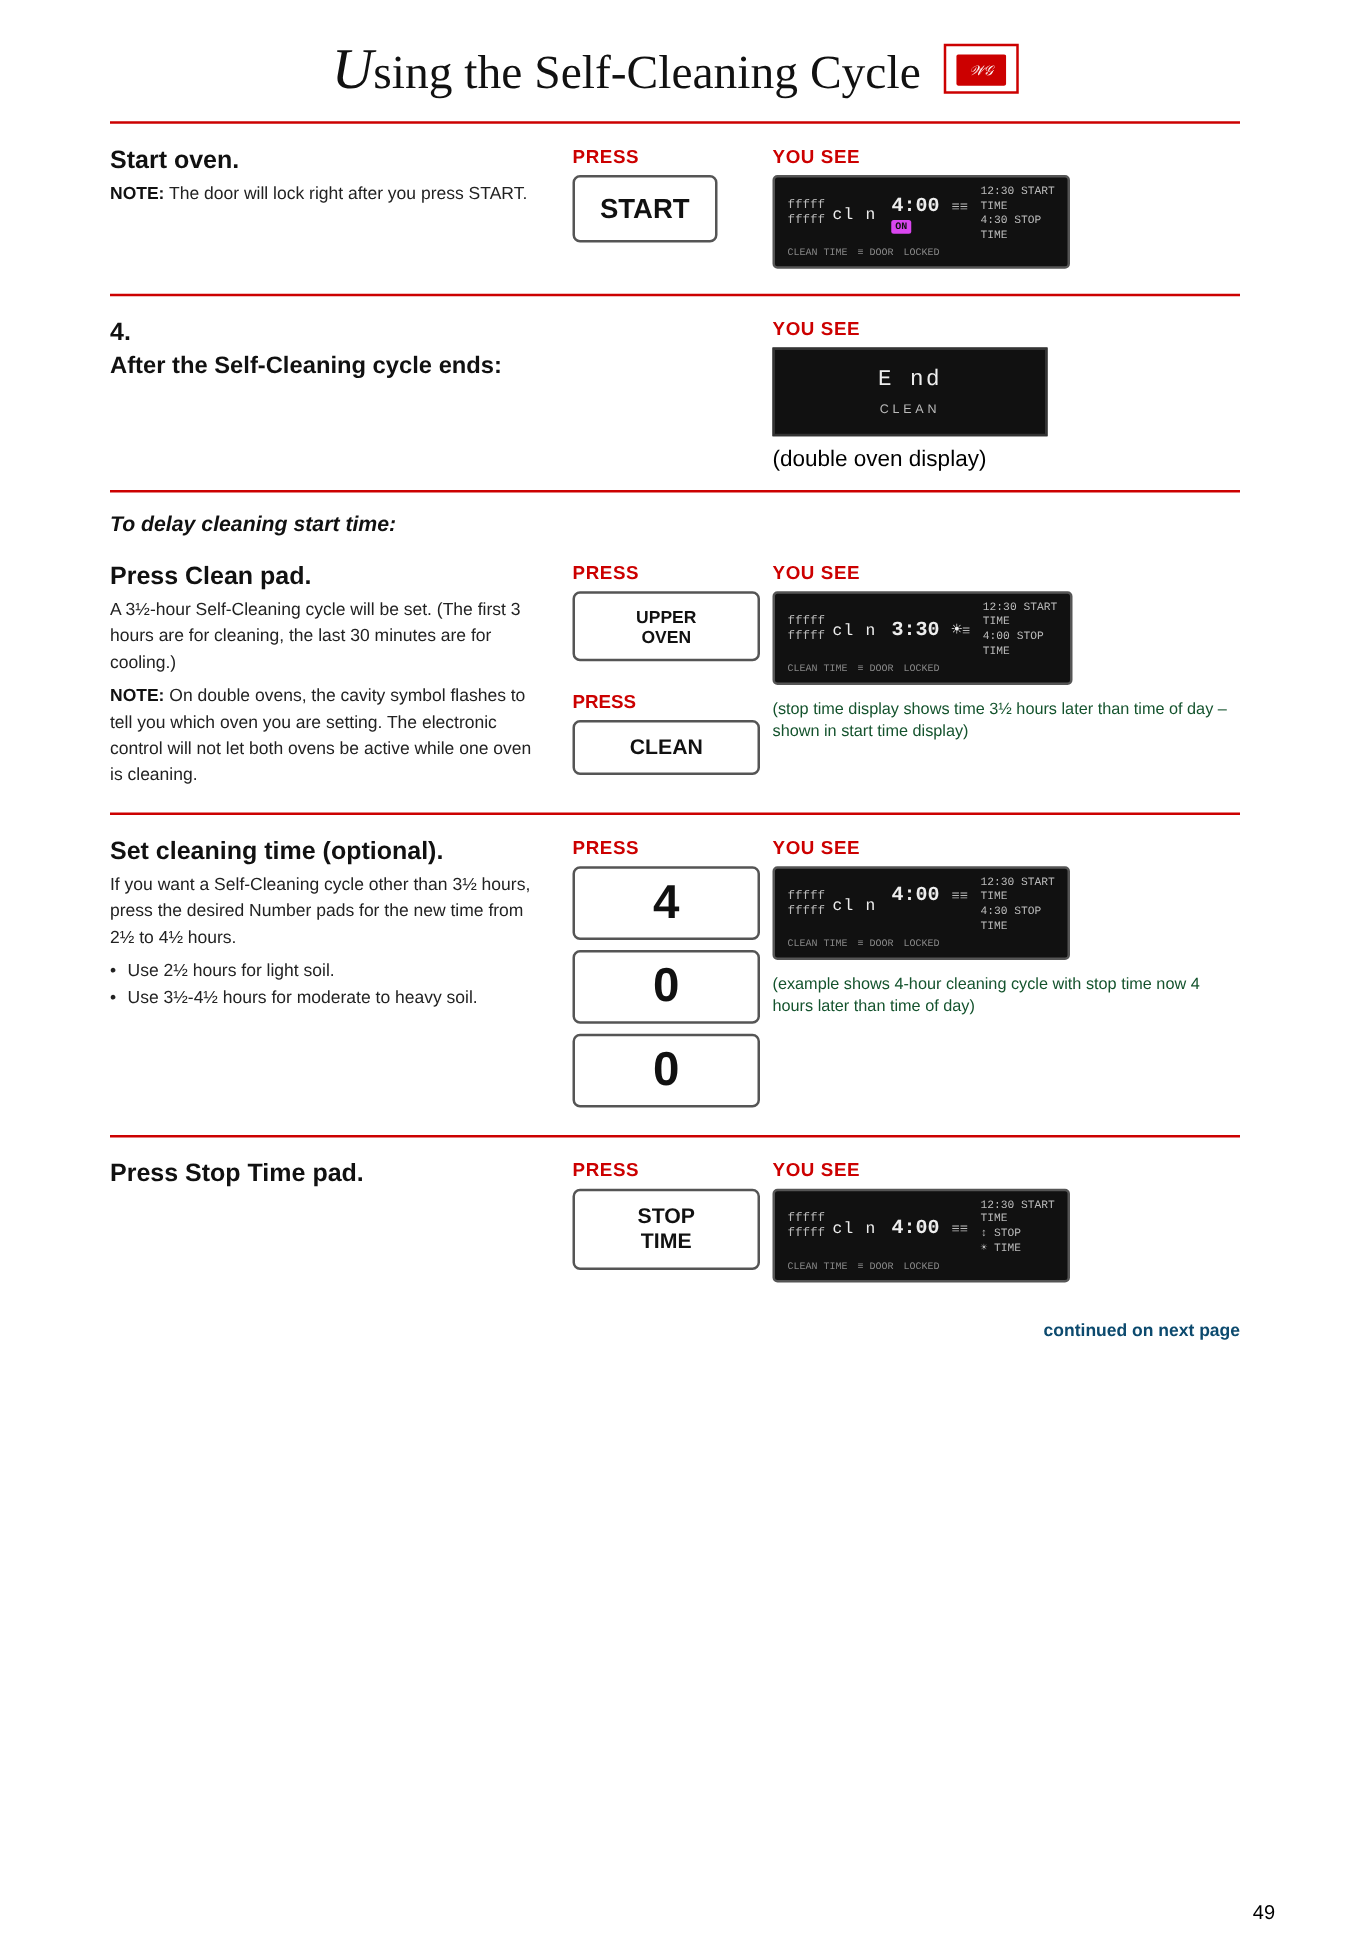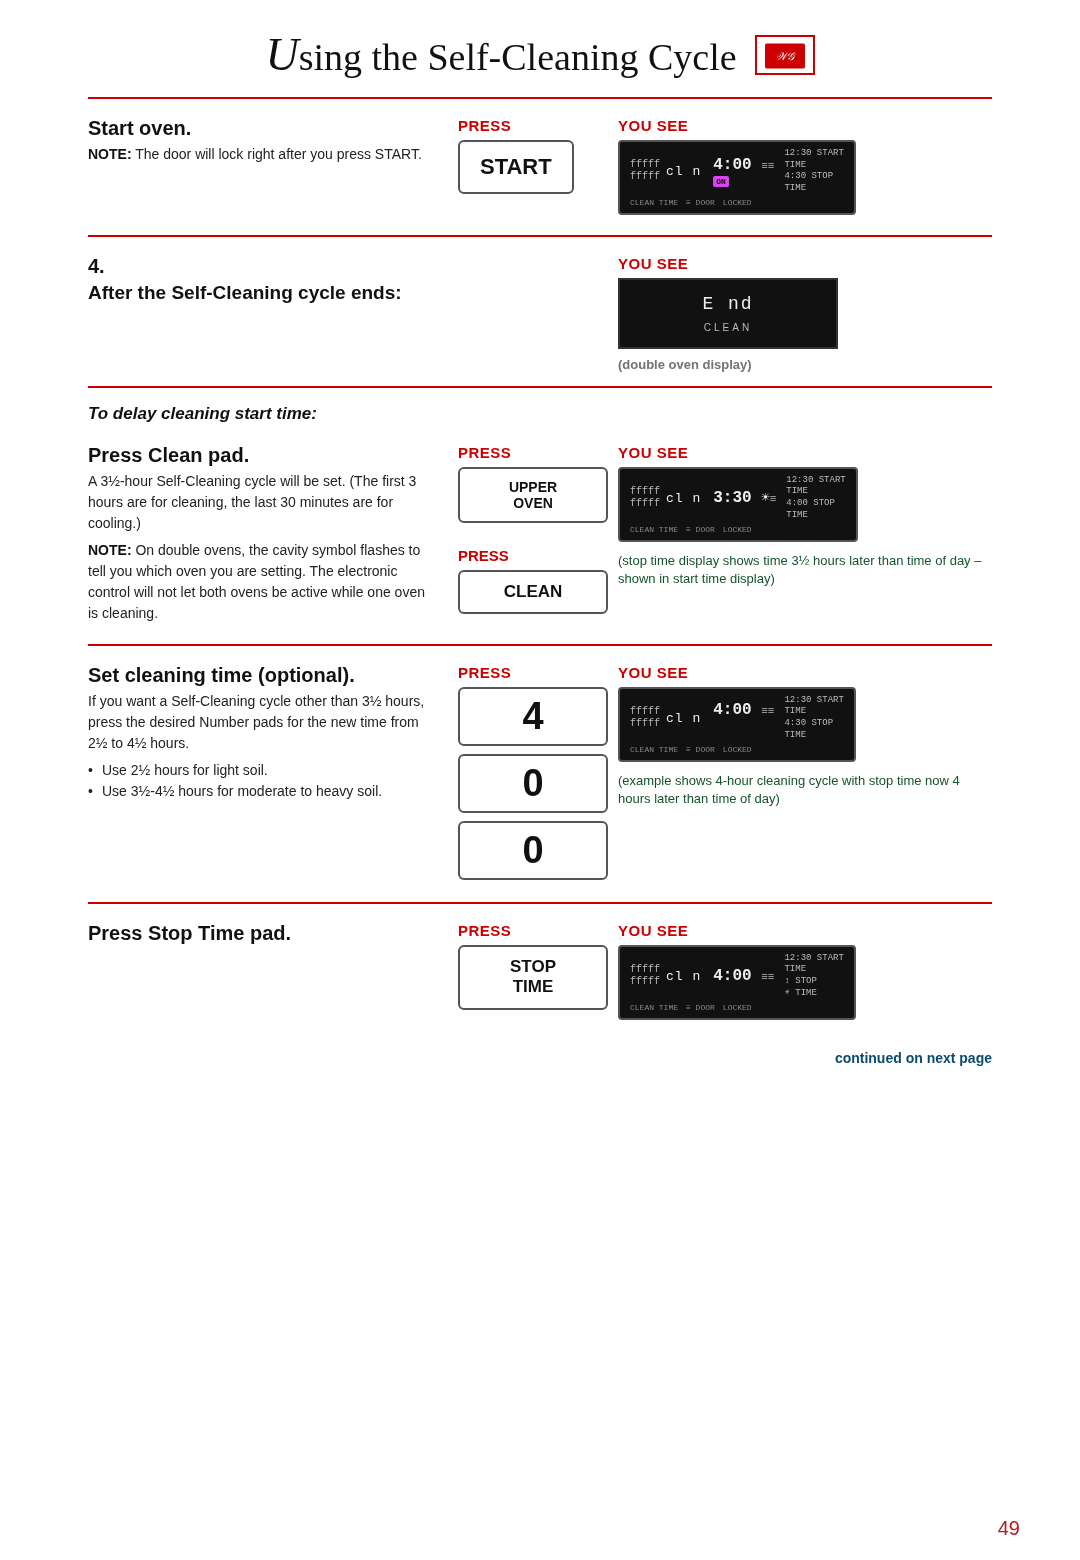--- a/index.html
+++ b/index.html
@@ -231,23 +231,23 @@
       font-family: 'Courier New', monospace;
       letter-spacing: 2px;
       margin-bottom: 8px;
     }
     .display-end-sub {
       font-size: 10px;
       color: #bbb;
       letter-spacing: 3px;
     }
     .display-caption {
-      font-size: 13px;
-      font-weight: bold;
-      color: #737373;
+      font-size: 18px;
+      font-weight: normal;
+      color: #000000;
       margin-top: 4px;
     }
 
     
     .display-icon {
       font-size: 14px;
     }
 
     .caption-text {
       font-size: 13px;
@@ -262,22 +262,22 @@
       font-weight: bold;
       color: #111;
       margin-bottom: 2px;
     }
 
     
     .page-number {
       position: absolute;
       bottom: 20px;
       right: 60px;
-      font-size: 20px;
-      color: #b91c1c;
+      font-size: 16px;
+      color: #000000;
     }
     .continued {
       text-align: right;
       font-size: 14px;
       font-weight: bold;
       color: #0c4a6e;
       margin-top: 10px;
       margin-bottom: 30px;
     }
 

